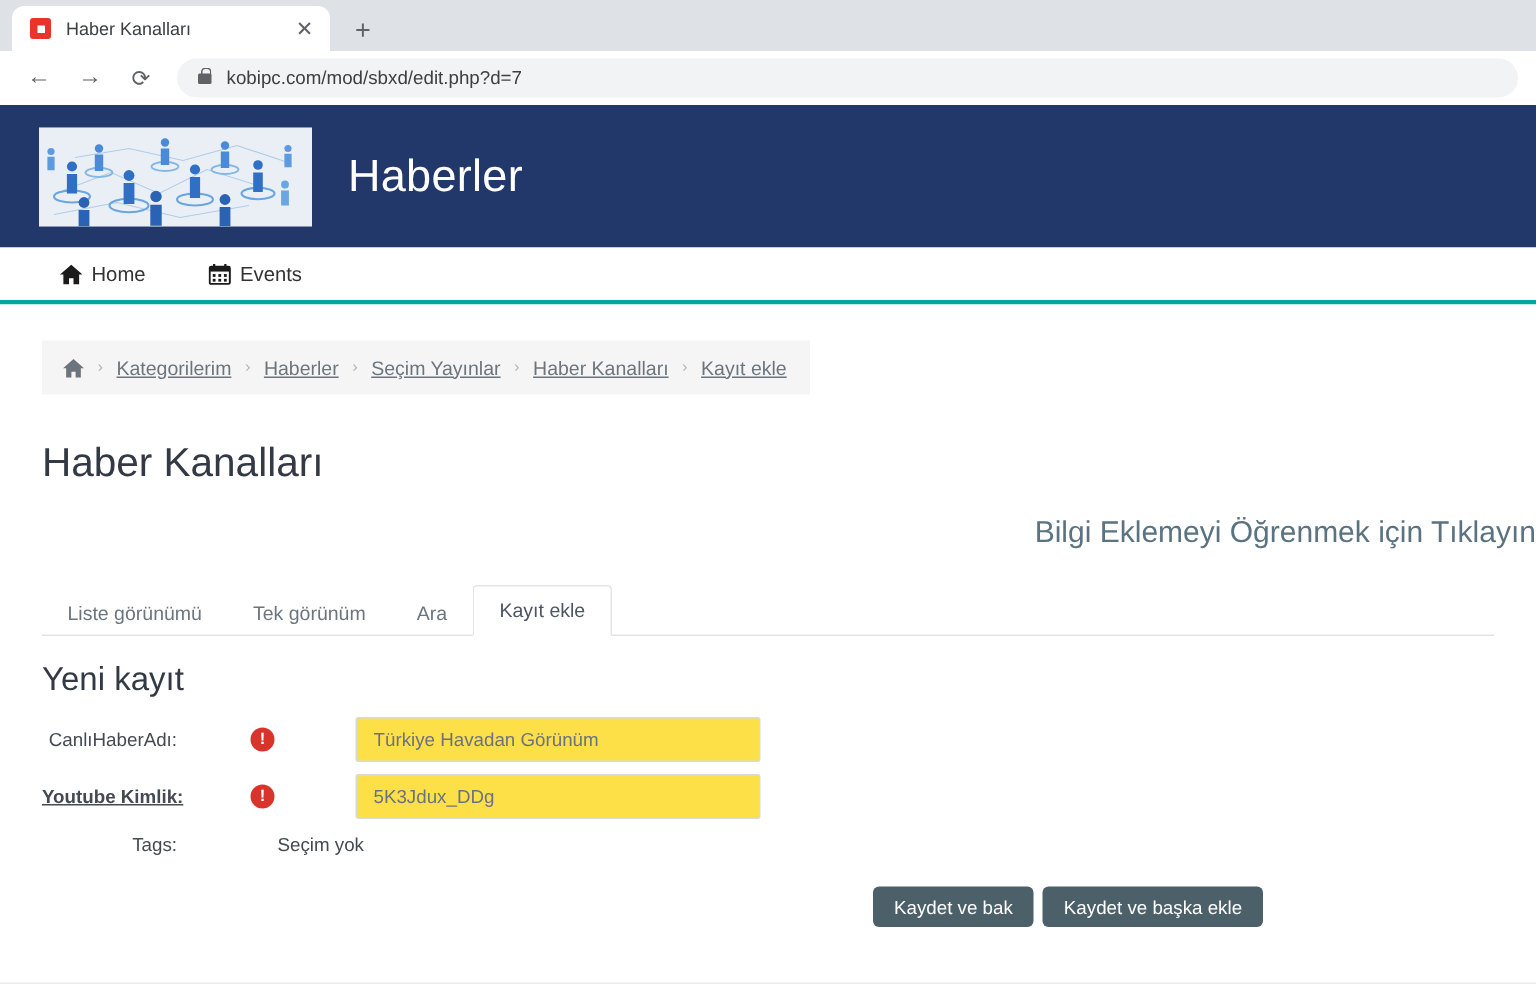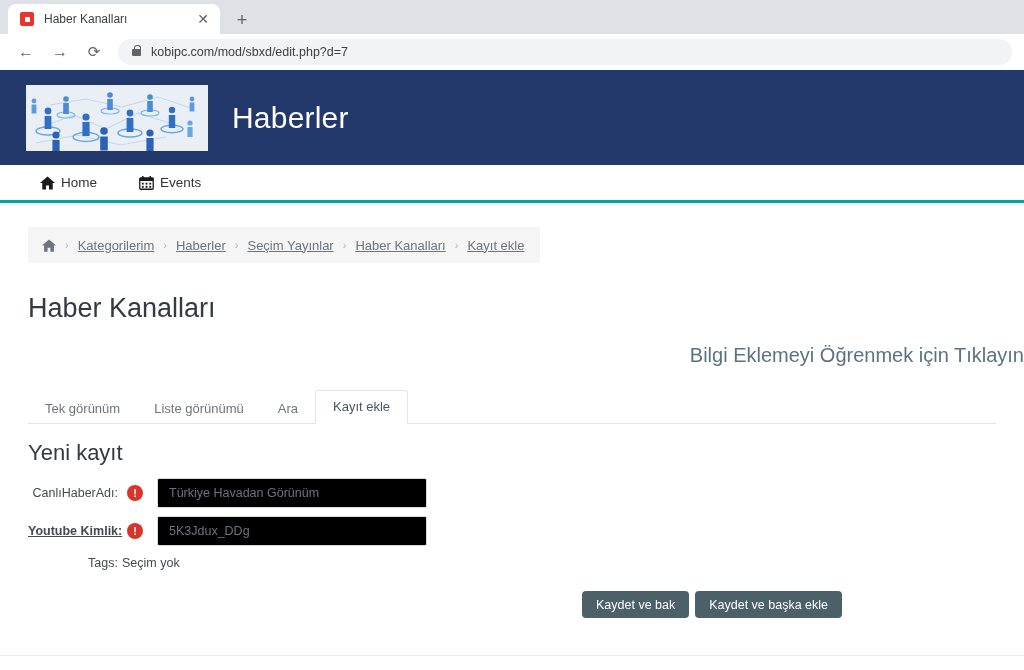--- a/index.html
+++ b/index.html
@@ -227,20 +227,21 @@
     color: #333a45;
   }
 
   .form {
     margin: 12px 0 0 28px;
   }
   .form-row {
     display: flex;
     align-items: center;
     margin-bottom: 8px;
+    gap: 40px;
   }
   .form-label {
     width: 90px;
     text-align: right;
     font-size: 12.5px;
     color: #444a52;
     white-space: nowrap;
   }
   .form-label.link { text-decoration: underline; font-weight: bold; }
   .req-ico {
@@ -260,25 +261,25 @@
   .form-input {
     margin-left: 14px;
     width: 270px;
     height: 30px;
     border: 1px solid #d6d9de;
     border-radius: 2px;
     padding: 0 11px;
     font-size: 12.5px;
     color: #6b7280;
     font-family: "Liberation Sans", sans-serif;
-    background: #000000;
+    background: #fde047;
   }
   .tags-row { margin-top: 10px; align-items: baseline; }
   .tags-value {
-    margin-left: 4px;
+    margin-left: 27px;
     font-size: 12.5px;
     color: #444a52;
   }
   .tags-select-row {
     margin-top: 20px;
     padding-left: 100px;
   }
   .tags-select {
     width: 262px;
     height: 30px;
@@ -472,22 +473,22 @@
     <span class="crumb">Haber Kanalları</span>
     <span class="sep">›</span>
     <span class="crumb">Kayıt ekle</span>
   </div>
 
   <div class="page-title">Haber Kanalları</div>
 
   <div class="promo-heading">Bilgi Eklemeyi Öğrenmek için Tıklayın</div>
 
   <div class="tabs">
+    <div class="tab">Liste görünümü</div>
     <div class="tab">Tek görünüm</div>
-    <div class="tab">Liste görünümü</div>
     <div class="tab">Ara</div>
     <div class="tab active">Kayıt ekle</div>
   </div>
 
   <div class="form-title">Yeni kayıt</div>
 
   <div class="form">
 
     <div class="form-row">
       <span class="form-label">CanlıHaberAdı:</span>

